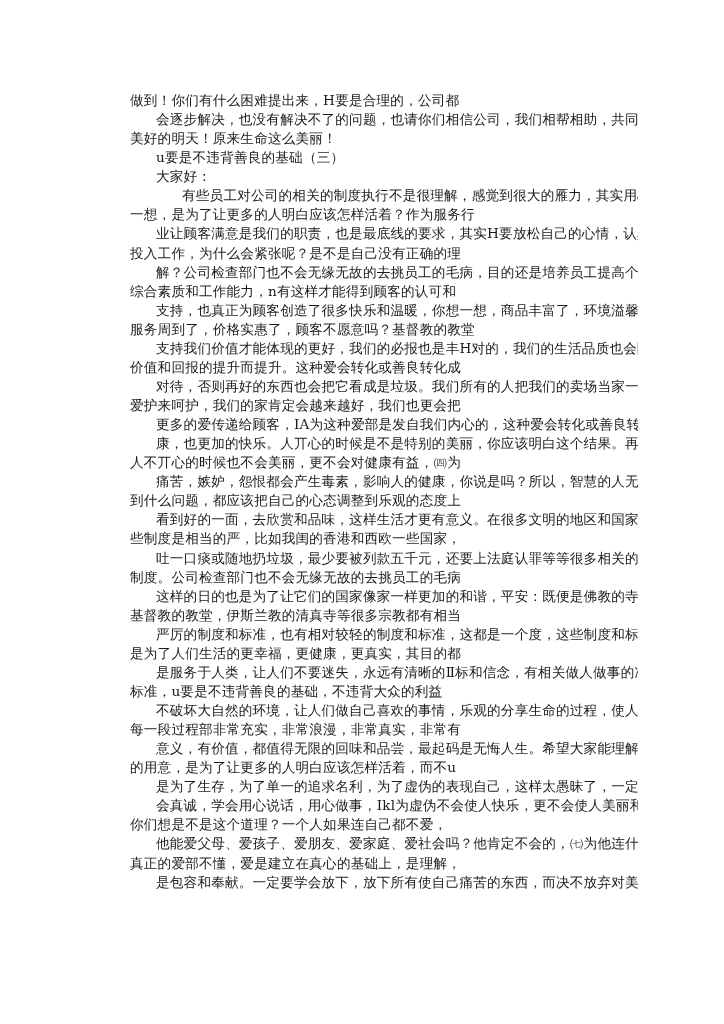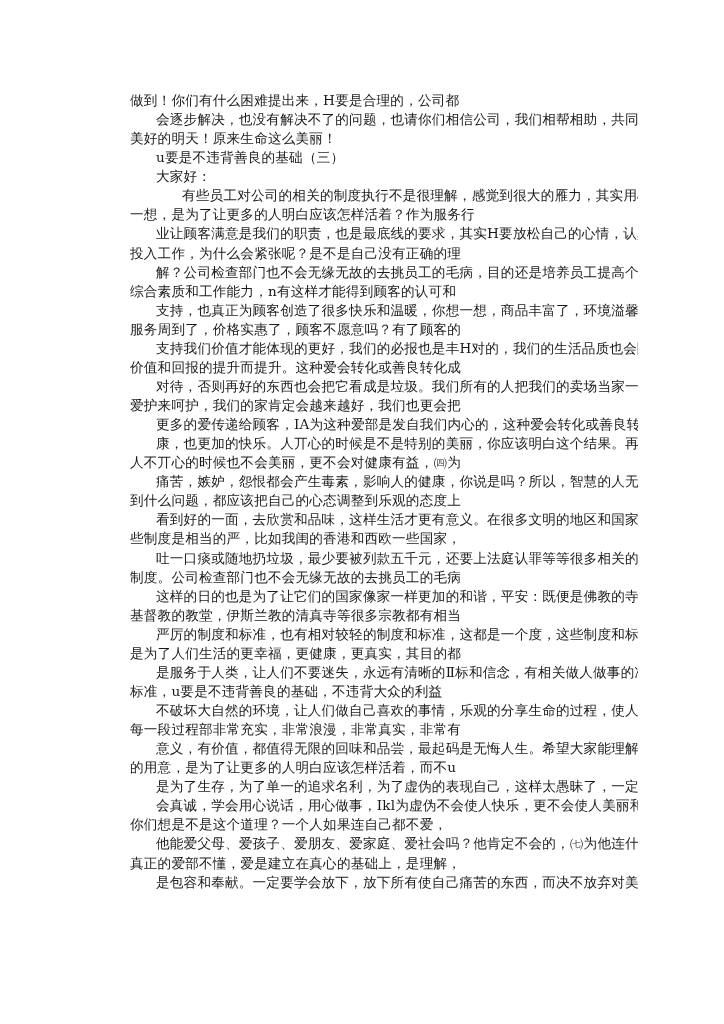--- a/index.html
+++ b/index.html
@@ -29,21 +29,21 @@
       <div class="line">美好的明天！原来生命这么美丽！</div>
       <div class="line i1">u要是不违背善良的基础（三）</div>
       <div class="line i1">大家好：</div>
       <div class="line i2">有些员工对公司的相关的制度执行不是很理解，感觉到很大的雁力，其实用心想</div>
       <div class="line">一想，是为了让更多的人明白应该怎样活着？作为服务行</div>
       <div class="line i1">业让顾客满意是我们的职责，也是最底线的要求，其实H要放松自己的心情，认真的</div>
       <div class="line">投入工作，为什么会紧张呢？是不是自己没有正确的理</div>
       <div class="line i1">解？公司检查部门也不会无缘无故的去挑员工的毛病，目的还是培养员工提高个人的</div>
       <div class="line">综合素质和工作能力，n有这样才能得到顾客的认可和</div>
       <div class="line i1">支持，也真正为顾客创造了很多快乐和温暖，你想一想，商品丰富了，环境溢馨了，</div>
-      <div class="line">服务周到了，价格实惠了，顾客不愿意吗？有了顾客的</div>
+      <div class="line">服务周到了，价格实惠了，顾客不愿意吗？基督教的教堂</div>
       <div class="line i1">支持我们价值才能体现的更好，我们的必报也是丰H对的，我们的生活品质也会随着</div>
       <div class="line">价值和回报的提升而提升。这种爱会转化或善良转化成</div>
       <div class="line i1">对待，否则再好的东西也会把它看成是垃圾。我们所有的人把我们的卖场当家一样来</div>
       <div class="line">爱护来呵护，我们的家肯定会越来越好，我们也更会把</div>
       <div class="line i1">更多的爱传递给顾客，IA为这种爱部是发自我们内心的，这种爱会转化或善良转化成</div>
       <div class="line i1">康，也更加的快乐。人丌心的时候是不是特别的美丽，你应该明白这个结果。再美的</div>
       <div class="line">人不丌心的时候也不会美丽，更不会对健康有益，㈣为</div>
       <div class="line i1">痛苦，嫉妒，怨恨都会产生毒素，影响人的健康，你说是吗？所以，智慧的人无论遇</div>
       <div class="line">到什么问题，都应该把自己的心态调整到乐观的态度上</div>
       <div class="line i1">看到好的一面，去欣赏和品味，这样生活才更有意义。在很多文明的地区和国家，有</div>

